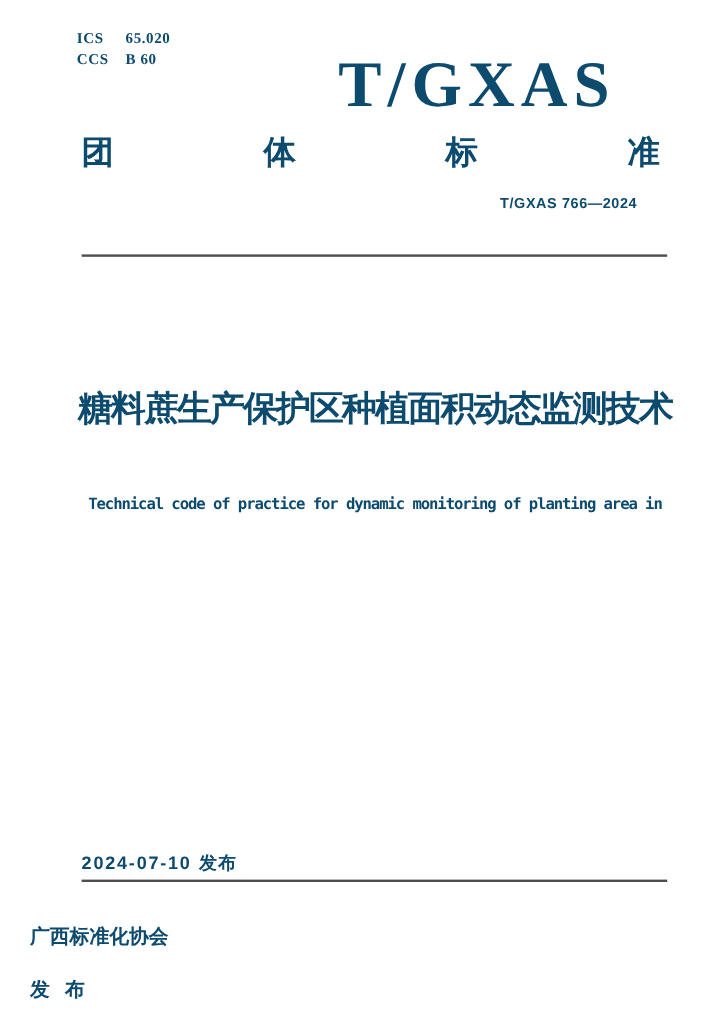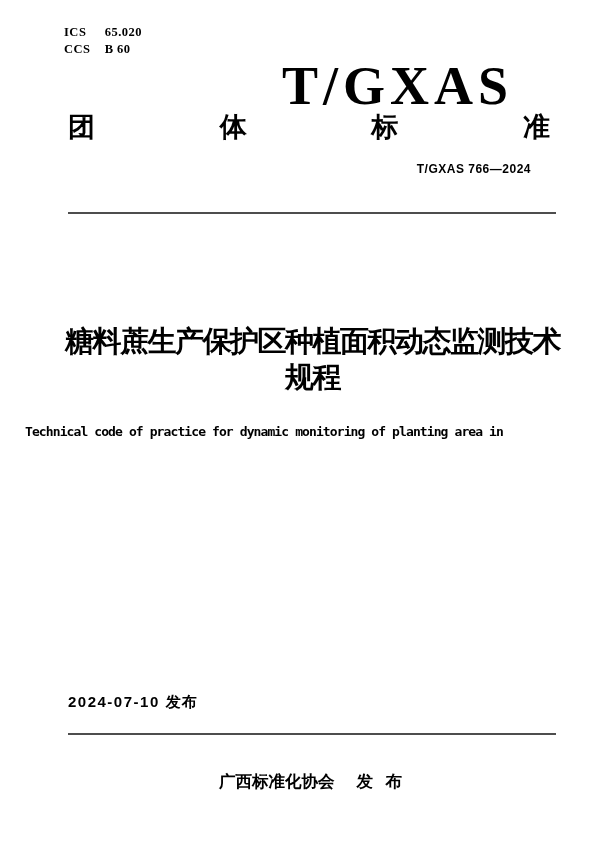--- a/index.html
+++ b/index.html
@@ -1,36 +1,36 @@
 <!DOCTYPE html>
 <html><head>
 <meta charset="utf-8">
 <style>
   html,body{margin:0;padding:0;background:#e8e8e8;}
   .page{
     position:relative;
     width:600px;height:849px;
     margin:0 auto;
     background:#ffffff;
-    color:#000000;
+    color:#0c4a6e;
     font-family:"Liberation Sans","DejaVu Sans",sans-serif;
     overflow:hidden;
   }
   
   .ics-block{
     position:absolute;left:64px;top:24px;
     font-family:"Liberation Serif","DejaVu Serif",serif;
     font-size:12.5px;line-height:17px;font-weight:600;
     letter-spacing:0.5px;
   }
   .ics-row .cls-label{display:inline-block;min-width:30px;}
   .ics-row .cls-value{margin-left:7px;}
   
   .logo{
-    position:absolute;top:59px;right:87px;
+    position:absolute;top:43px;right:87px;
     font-family:"Liberation Serif","DejaVu Serif",serif;
     font-weight:700;font-size:54px;line-height:1;
     letter-spacing:5px;white-space:nowrap;
   }
   
   .std-type{
     position:absolute;left:68px;right:50px;top:112px;
     display:flex;justify-content:space-between;
     font-family:"Liberation Serif","DejaVu Serif",serif;
     font-size:27px;font-weight:600;line-height:1.15;
@@ -46,41 +46,42 @@
   .rule-bottom{left:68px;right:44px;top:733px;}
   
   .title-cn{
     position:absolute;left:25px;right:0;top:323px;
     text-align:center;
     font-size:29px;font-weight:700;
     letter-spacing:-1.5px;line-height:36px;
   }
   
   .title-en{
-    position:absolute;left:25px;right:0;top:421px;
-    text-align:left;
+    position:absolute;left:25px;right:0;top:410px;
+    text-align:center;
     font-family:"DejaVu Sans Mono","Liberation Mono",monospace;
     font-size:13px;font-weight:600;
     letter-spacing:-0.9px;line-height:21px;
   }
   
   .dates-row{
-    position:absolute;left:68px;right:44px;top:692px;
+    position:absolute;left:68px;right:44px;top:710px;
     display:flex;justify-content:space-between;
     font-size:15px;font-weight:600;line-height:20px;
     white-space:nowrap;
   }
   .dates-row .date{letter-spacing:1.5px;}
   .dates-row .date-label{margin-left:6px;letter-spacing:1px;}
   
   .publisher-row{
     position:absolute;left:25px;right:0;top:770px;
     display:flex;justify-content:center;align-items:baseline;gap:22px;
     font-size:16.5px;font-weight:600;line-height:22px;
     white-space:nowrap;
+    flex-direction:column;
   }
   .publish-action{letter-spacing:4px;}
 </style>
 </head>
 <body>
 
 <div class="page">
 
   <div class="ics-block">
     <div class="ics-row">
@@ -101,21 +102,20 @@
     <span>标</span>
     <span>准</span>
   </div>
 
   <div class="std-number">T/GXAS 766—2024</div>
 
   <div class="rule rule-top"></div>
 
   <div class="title-cn">
     <div>糖料蔗生产保护区种植面积动态监测技术</div>
-    <div>规程</div>
   </div>
 
   <div class="title-en">
     <div>Technical code of practice for dynamic monitoring of planting area in</div>
   </div>
 
   <div class="dates-row">
     <div>
       <span class="date">2024-07-10</span><span class="date-label">发布</span>
     </div>

